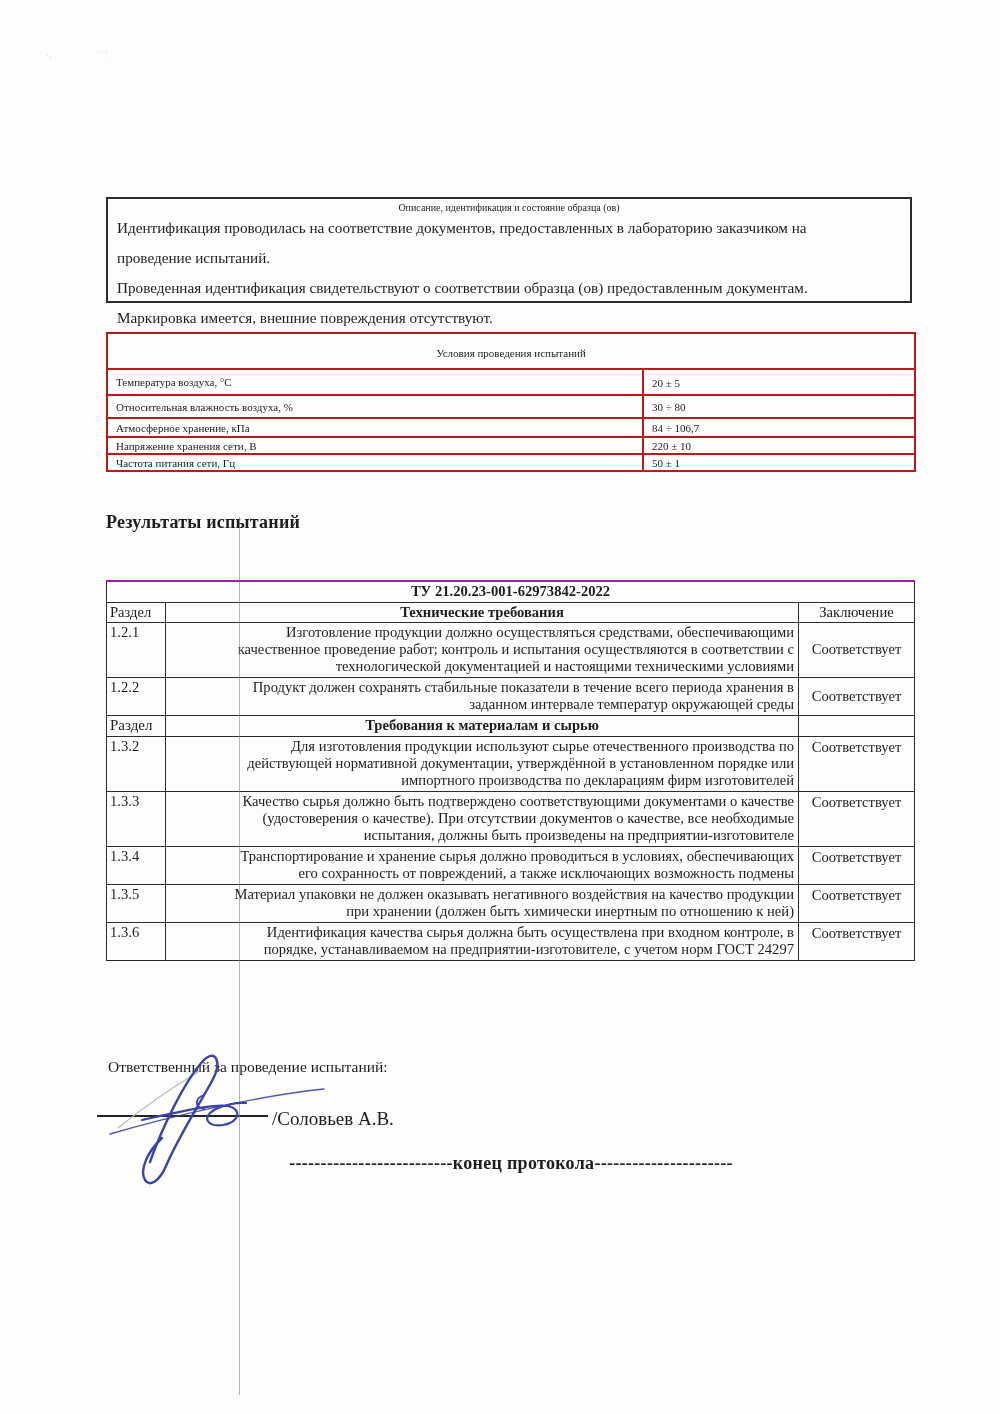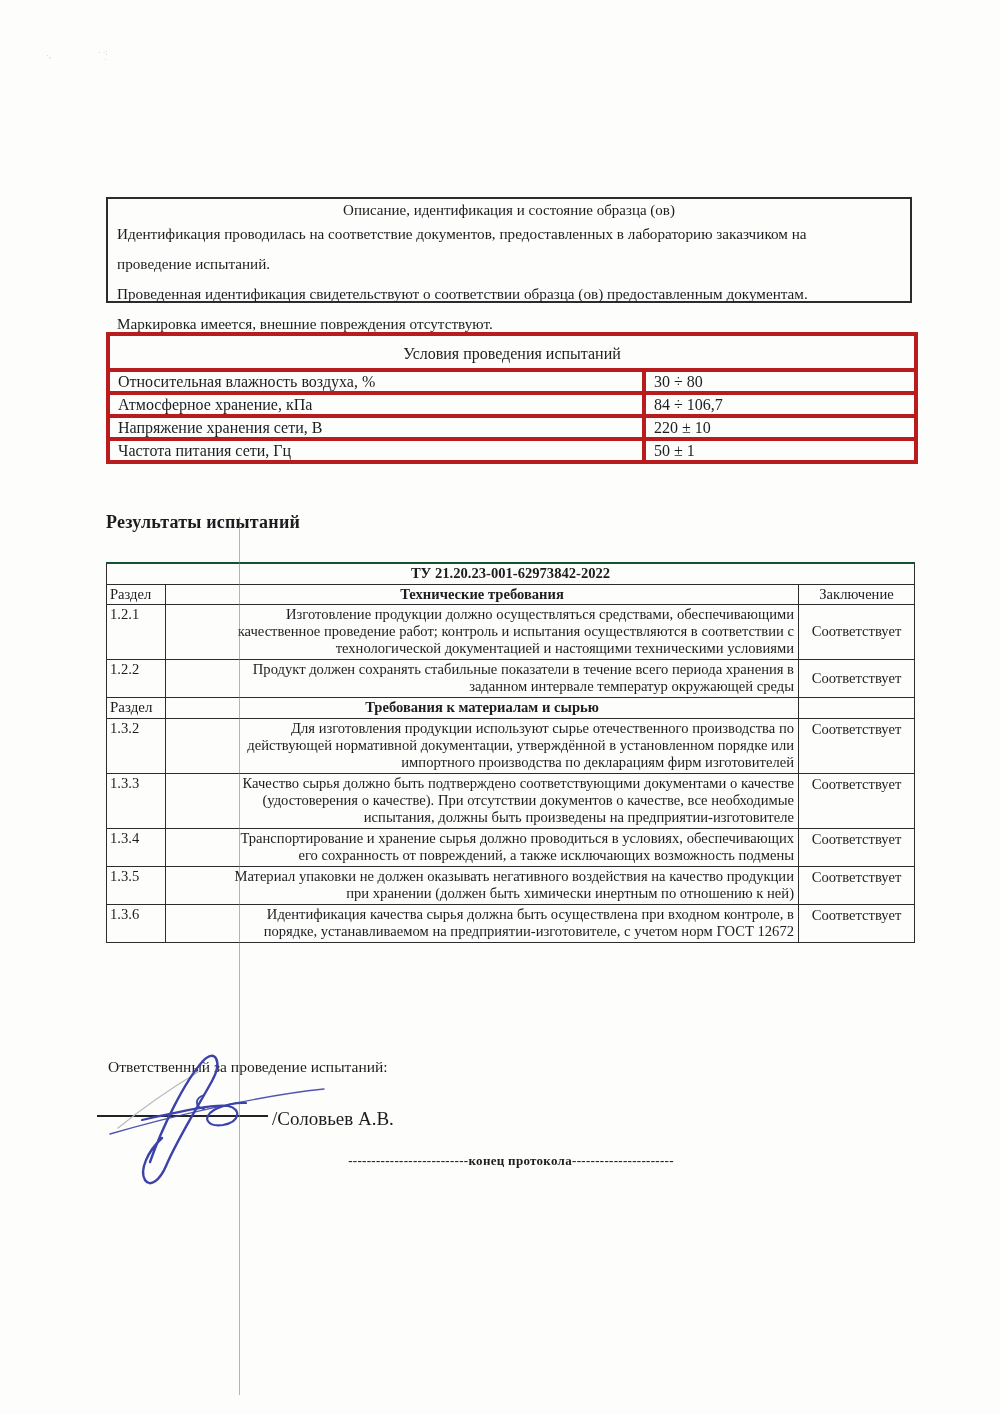--- a/index.html
+++ b/index.html
@@ -10,55 +10,55 @@
     overflow:hidden;
   }
   
   .speck{position:absolute;color:#c4c4c6;font-size:8px;line-height:8px;}
   .artifact-vline{position:absolute;left:239px;top:517px;width:1px;height:878px;background:rgba(120,120,126,.55);z-index:6;}
   
   .desc-box{
     position:absolute;left:106px;top:197px;width:806px;height:106px;
     border:2px solid #2c2c2f;box-sizing:border-box;background:transparent;
   }
-  .desc-title{font-size:15px;text-align:center;padding-top:3px;}
+  .desc-title{font-size:10px;text-align:center;padding-top:3px;}
   .desc-body{font-size:15.2px;line-height:30px;padding:0 9px;white-space:pre-line;}
   
   table.doc-table{border-collapse:collapse;position:absolute;table-layout:fixed;background:transparent;}
   table.cond{left:106px;top:332px;width:808px;}
-  table.cond td{border:4px solid #b91c1c;font-size:16px;vertical-align:middle;box-sizing:border-box;}
+  table.cond td{border:2px solid #b91c1c;font-size:11px;vertical-align:middle;box-sizing:border-box;}
   td.cond-head{border:2px solid #2c2c2f;height:36px;text-align:center;vertical-align:top;padding-top:4px;font-size:15.4px;}
   td.cond-label{padding:0 0 0 8px;}
   td.cond-value{padding:0 0 0 8px;vertical-align:top;padding-top:1px;}
   
   .results-heading{
     position:absolute;left:106px;top:512px;width:808px;text-align:left;
     font-size:18px;font-weight:bold;letter-spacing:.2px;
   }
-  table.res{left:106px;top:562px;width:808px;border-top:2px solid #14532d;padding-left:13px;}
+  table.res{left:106px;top:580px;width:808px;border-top:2px solid #a21caf;padding-left:13px;}
   table.res td{border:1px solid #2c2c2f;font-size:14.6px;line-height:17px;box-sizing:border-box;}
   td.tu-head{height:21px;text-align:center;font-weight:bold;font-size:15.4px;border-bottom:1px solid #2c2c2f;}
   td.col-head{height:19px;vertical-align:middle;}
   .col-head-section{padding-left:3px;font-size:15px;}
   .col-head-req{text-align:center;font-weight:bold;font-size:15.2px;}
   .col-head-concl{text-align:center;font-size:15px;}
   td.sec-cell{vertical-align:top;padding:1px 2px 2px 3px;}
   td.req-cell{vertical-align:top;padding:1px 4px 2px 5px;white-space:pre-line;text-align:right;}
   td.concl-cell{text-align:center;padding:0 2px;}
   td.concl-top{vertical-align:top;padding-top:2px;}
   td.concl-mid{vertical-align:middle;}
   td.subhead-title{text-align:center;font-weight:bold;font-size:15.2px;height:20px;vertical-align:middle;}
   
   .resp-label{position:absolute;left:108px;top:1030px;font-size:15.5px;margin-top:28px;}
   .sig-line{position:absolute;left:97px;top:1115px;width:171px;height:2px;background:#232326;}
   .sig-name{position:absolute;left:272px;top:1108px;font-size:19px;}
   .sig-svg{position:absolute;left:90px;top:1048px;z-index:7;}
   
   .end-line{position:absolute;left:0;top:1153px;width:1000px;text-align:center;padding-left:22px;box-sizing:border-box;
-    font-size:13px;font-weight:bold;letter-spacing:.3px;font-family:Liberation Serif, serif;}
+    font-size:18px;font-weight:bold;letter-spacing:.3px;font-family:Liberation Serif, serif;}
 </style>
 </head>
 <body>
 
 <div class="page">
 
   <span class="speck" style="left:46px;top:52px;">·‚</span>
   <span class="speck" style="left:98px;top:49px;">· ·:</span>
   <span class="speck" style="left:104px;top:59px;">˙</span>
 
@@ -74,20 +74,24 @@
 
   <table class="doc-table cond">
     <colgroup>
         <col style="width:536px">
         <col style="width:272px">
       </colgroup>
     <tbody id="cond-body">
       <tr>
         <td class="cond-head" colspan="2">Условия проведения испытаний</td>
       </tr>
+    <tr style="height: 26px;">
+          <td class="cond-label">Температура воздуха, °С</td>
+          <td class="cond-value">20 ± 5</td>
+        </tr>
         <tr style="height: 23px;">
           <td class="cond-label">Относительная влажность воздуха, %</td>
           <td class="cond-value">30 ÷ 80</td>
         </tr>
         <tr style="height: 19px;">
           <td class="cond-label">Атмосферное хранение, кПа</td>
           <td class="cond-value">84 ÷ 106,7</td>
         </tr>
         <tr style="height: 17px;">
           <td class="cond-label">Напряжение хранения сети, В</td>
@@ -157,21 +161,21 @@
         </tr>
         <tr>
           <td class="sec-cell">1.3.5</td>
           <td class="req-cell">Материал упаковки не должен оказывать негативного воздействия на качество продукции
 при хранении (должен быть химически инертным по отношению к ней)</td>
           <td class="concl-cell concl-top">Соответствует</td>
         </tr>
         <tr>
           <td class="sec-cell">1.3.6</td>
           <td class="req-cell">Идентификация качества сырья должна быть осуществлена при входном контроле, в
-порядке, устанавливаемом на предприятии-изготовителе, с учетом норм ГОСТ 12672</td>
+порядке, устанавливаемом на предприятии-изготовителе, с учетом норм ГОСТ 24297</td>
           <td class="concl-cell concl-top">Соответствует</td>
         </tr>
       </tbody>
   </table>
 
   <div class="resp-label">Ответственный за проведение испытаний:</div>
 
   <div class="sig-line"></div>
 
   <svg class="sig-svg" width="250" height="145" viewBox="0 0 250 145">

